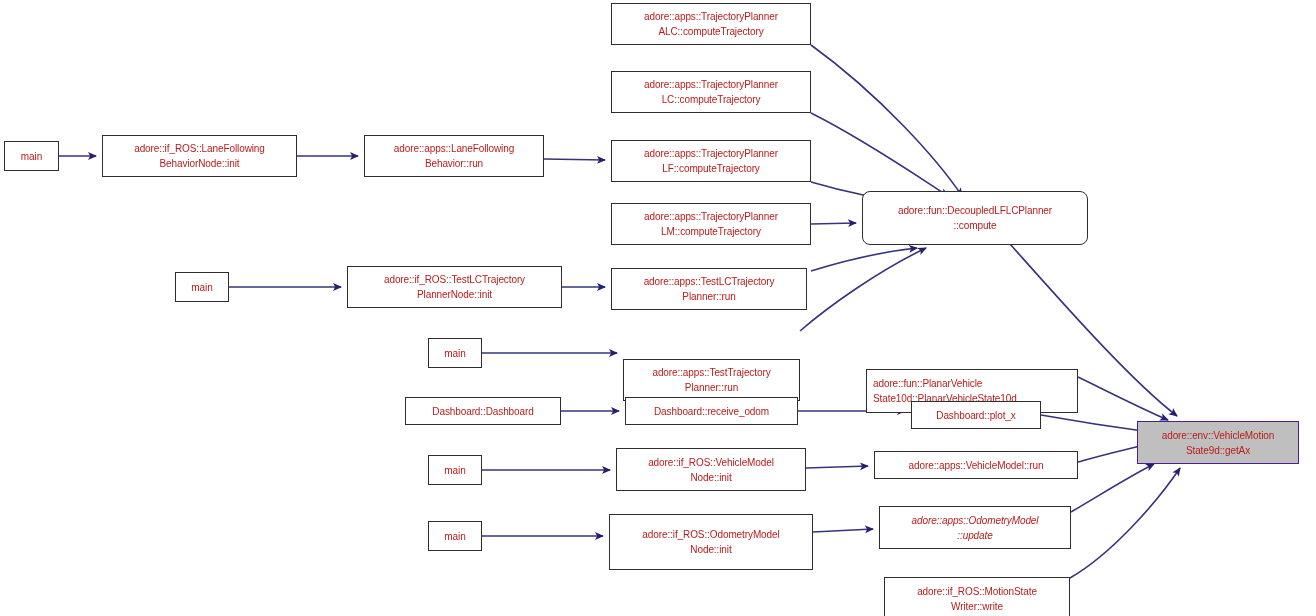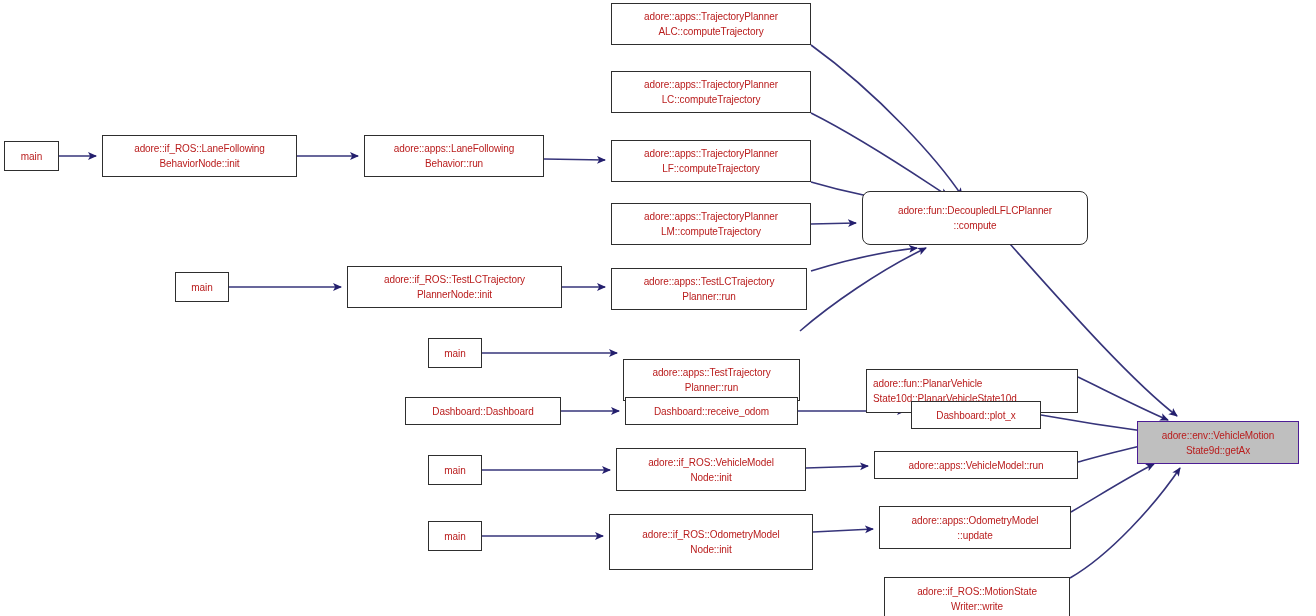--- a/index.html
+++ b/index.html
@@ -93,20 +93,20 @@
       <div class="node" style="left: 377px; top: 397px; width: 156px; height: 28px; margin-left: 28px;">Dashboard::Dashboard</div>
       <div class="node" style="left: 625px; top: 397px; width: 173px; height: 28px;">Dashboard::receive_odom</div>
       <div class="node" style="left: 911px; top: 401px; width: 130px; height: 28px;">Dashboard::plot_x</div>
       <div class="node" style="left: 428px; top: 455px; width: 54px; height: 30px;">main</div>
       <div class="node" style="left: 616px; top: 448px; width: 190px; height: 43px;">adore::if_ROS::VehicleModel
 Node::init</div>
       <div class="node" style="left: 874px; top: 451px; width: 204px; height: 28px;">adore::apps::VehicleModel::run</div>
       <div class="node" style="left: 428px; top: 521px; width: 54px; height: 30px;">main</div>
       <div class="node" style="left: 609px; top: 514px; width: 204px; height: 56px;">adore::if_ROS::OdometryModel
 Node::init</div>
-      <div class="node" style="left: 879px; top: 506px; width: 192px; height: 43px;">adore::apps::OdometryModel
+      <div class="node" style="left: 879px; top: 506px; width: 192px; height: 43px; font-style: italic;">adore::apps::OdometryModel
 ::update</div>
       <div class="node" style="left: 884px; top: 571px; width: 186px; height: 43px; margin-top: 6px;">adore::if_ROS::MotionState
 Writer::write</div>
       <div class="node highlight" style="left: 1137px; top: 421px; width: 162px; height: 43px; background: rgb(191, 191, 191);">adore::env::VehicleMotion
 State9d::getAx</div>
     </div>
 </div>
 
 </body></html>

